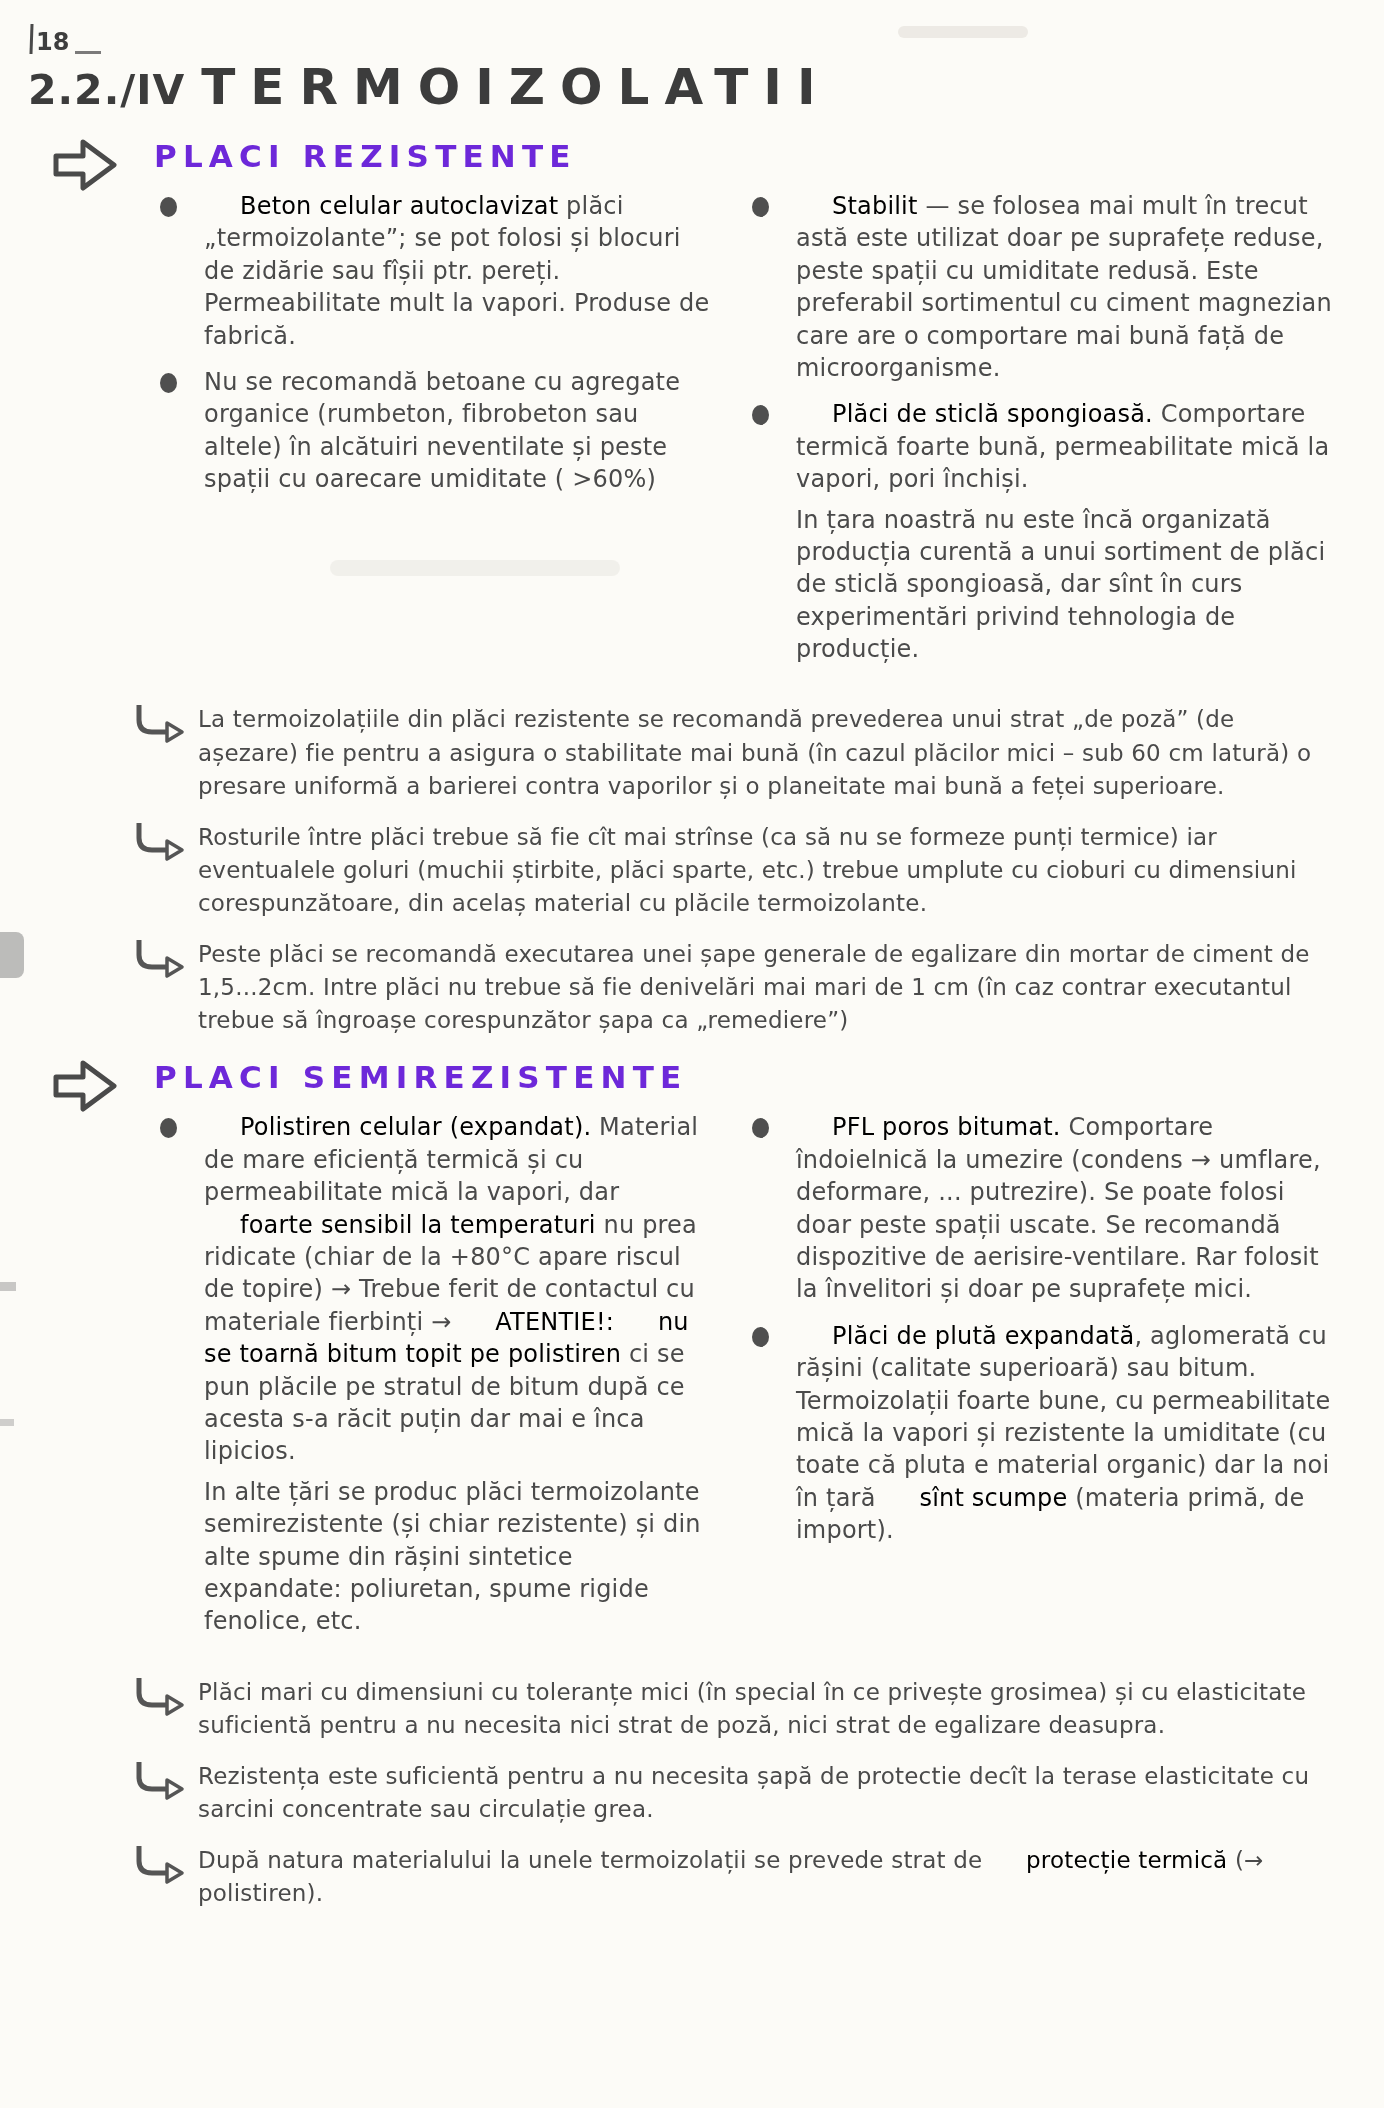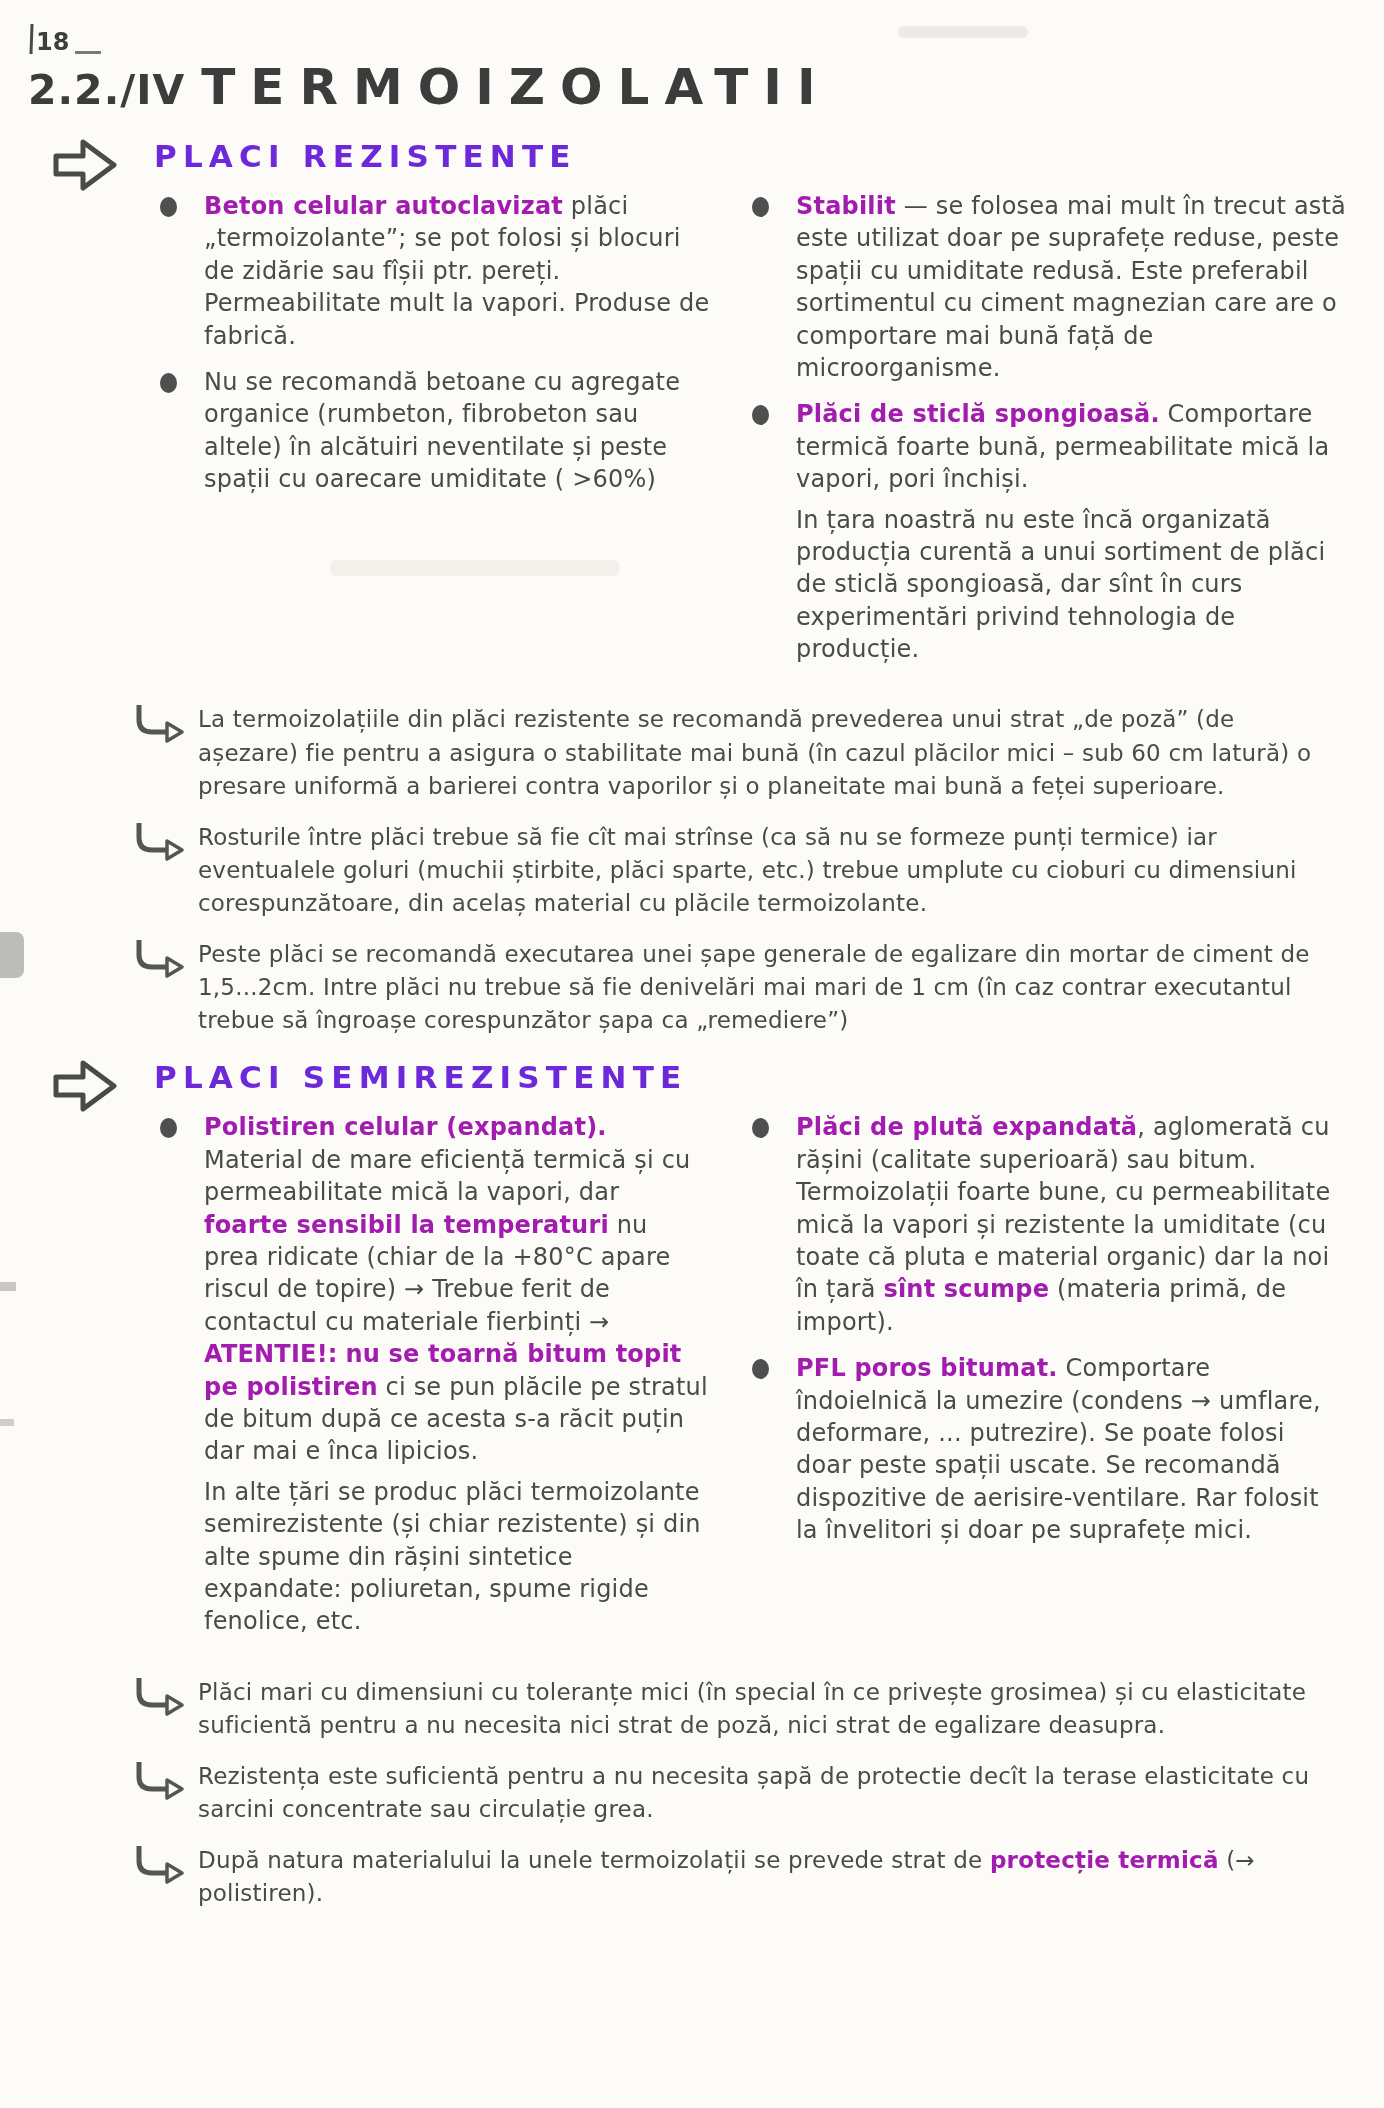--- a/index.html
+++ b/index.html
@@ -35,21 +35,21 @@
   .cols{display:flex;gap:36px;align-items:flex-start;}
   .col{flex:none;}
   .col-left{width:556px;}
   .col-right{width:600px;}
 
   .bullet{display:flex;margin-bottom:14px;}
   .dot{flex:none;width:17px;height:20px;border-radius:50%;background:#4f4f4f;margin:7px 27px 0 6px;}
   .btxt{flex:1;min-width:0;}
   .para{margin:0;font-size:24px;line-height:1.35;letter-spacing:.2px;}
   .para + .para{margin-top:8px;}
-  .b{font-weight:700;color:#a21caf;}
+  .b{font-weight:400;color:#000000;margin-left:36px;}
 
   .notes{margin-top:24px;padding-left:104px;}
   .note{display:flex;margin-bottom:18px;}
   .hook{flex:none;margin:0 12px 0 0;}
   .ntxt{margin:0;font-size:23px;line-height:1.44;max-width:1120px;letter-spacing:.2px;}
 </style>
 </head>
 <body>
 
 <div class="page">
@@ -148,27 +148,27 @@
             <p class="para"><span class="b">Polistiren celular (expandat).</span><span> Material de mare eficiență termică și cu permeabilitate mică la vapori, dar </span><span class="b">foarte sensibil la temperaturi</span><span> nu prea ridicate (chiar de la +80°C apare riscul de topire) → Trebue ferit de contactul cu materiale fierbinți → </span><span class="b">ATENTIE!:</span><span> </span><span class="b">nu se toarnă bitum topit pe polistiren</span><span> ci se pun plăcile pe stratul de bitum după ce acesta s-a răcit puțin dar mai e înca lipicios.</span></p>
             <p class="para">In alte țări se produc plăci termoizolante semirezistente (și chiar rezistente) și din alte spume din rășini sintetice expandate: poliuretan, spume rigide fenolice, etc.</p>
           </div>
         </div>
       </div>
 
       <div class="col col-right">
         <div class="bullet">
           <span class="dot"></span>
           <div class="btxt">
-            <p class="para"><span class="b">Plăci de plută expandată</span><span>, aglomerată cu rășini (calitate superioară) sau bitum. Termoizolații foarte bune, cu permeabilitate mică la vapori și rezistente la umiditate (cu toate că pluta e material organic) dar la noi în țară </span><span class="b">sînt scumpe</span><span> (materia primă, de import).</span></p>
+            <p class="para"><span class="b">PFL poros bitumat.</span><span> Comportare îndoielnică la umezire (condens → umflare, deformare, ... putrezire). Se poate folosi doar peste spații uscate. Se recomandă dispozitive de aerisire-ventilare. Rar folosit la învelitori și doar pe suprafețe mici.</span></p>
           </div>
         </div>
         <div class="bullet">
           <span class="dot"></span>
           <div class="btxt">
-            <p class="para"><span class="b">PFL poros bitumat.</span><span> Comportare îndoielnică la umezire (condens → umflare, deformare, ... putrezire). Se poate folosi doar peste spații uscate. Se recomandă dispozitive de aerisire-ventilare. Rar folosit la învelitori și doar pe suprafețe mici.</span></p>
+            <p class="para"><span class="b">Plăci de plută expandată</span><span>, aglomerată cu rășini (calitate superioară) sau bitum. Termoizolații foarte bune, cu permeabilitate mică la vapori și rezistente la umiditate (cu toate că pluta e material organic) dar la noi în țară </span><span class="b">sînt scumpe</span><span> (materia primă, de import).</span></p>
           </div>
         </div>
       </div>
     </div>
   </div>
 
   <div class="notes">
     <div class="note">
       <svg class="hook" width="54" height="46" viewBox="0 0 54 46">
         <path d="M7 2 v15 q0 12 13 12 h15" fill="none" stroke="#555" stroke-width="5"></path>

